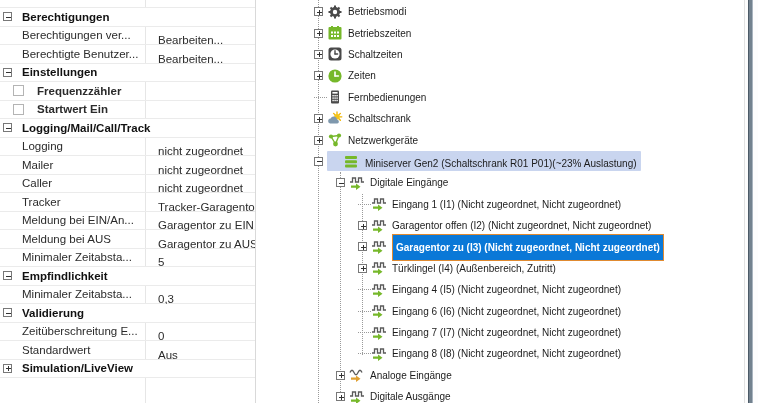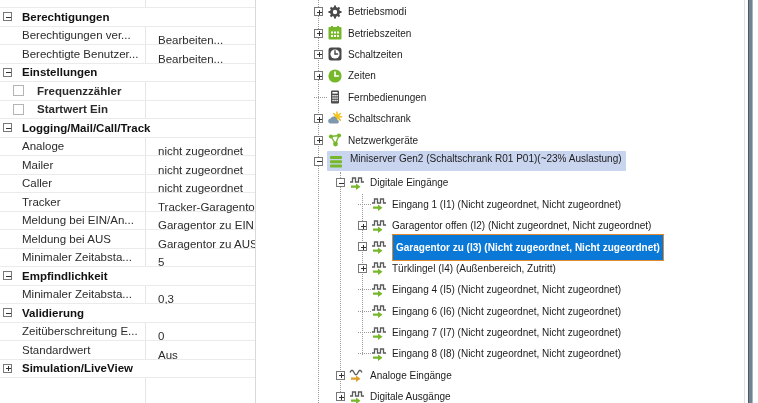--- a/index.html
+++ b/index.html
@@ -29,21 +29,21 @@
     overflow:hidden;font-size:10px;padding-top:1px;}
   .guide{position:absolute;width:0;border-left:1px dotted #9a9a9a;}
   .trow{position:relative;display:flex;align-items:center;height:21.4px;white-space:nowrap;}
   .ind0{padding-left:4px;} .ind1{padding-left:26px;} .ind2{padding-left:48px;}
   .texp{flex:none;width:9px;height:9px;border:1px solid #787878;background:#fff;position:relative;margin-right:4px;z-index:2;}
   .texp::before{content:"";position:absolute;left:1.5px;top:3.5px;width:5px;height:1px;background:#333;}
   .texp.plus::after{content:"";position:absolute;left:3.5px;top:1.5px;width:1px;height:5px;background:#333;}
   .dotstub{flex:none;width:13px;height:0;border-top:1px dotted #9a9a9a;margin-right:0;z-index:2;}
   .ticon{flex:none;width:16px;height:16px;margin-right:5px;z-index:2;}
   .tlabel{color:#1c1c1c;z-index:2;}
-  .hlwrap{display:inline-flex;align-items:flex-start;background:#c9d5ef;padding:2px 4px 2px 1px;border-radius:1px;z-index:2;}
+  .hlwrap{display:inline-flex;align-items:flex-end;background:#c9d5ef;padding:2px 4px 2px 16px;border-radius:1px;z-index:2;}
   .hlwrap .ticon{margin-right:6px;}
   .sel{background:#0a78d7;border:1px solid #e08a30;color:#fff;font-weight:bold;padding:7px 3px;}
 
   
   #rightRail{position:absolute;left:744px;top:0;width:14px;height:403px;background:#fdfdfd;border-left:1px solid #e2e2e2;}
   #railBar{position:absolute;left:3px;top:0;width:5px;height:403px;background:#73828f;border-left:1px solid #4c5a67;border-right:1px solid #a9b4bf;}
 </style>
 </head>
 <body>
 
@@ -172,21 +172,21 @@
     <div class="prow">
       <span class="cbox"></span>
       <span class="clabel">Startwert Ein</span>
     </div>
 
     <div class="prow header">
       <span class="pexp"></span>
       <span class="hlabel">Logging/Mail/Call/Track</span>
     </div>
     <div class="prow">
-      <span class="plabel">Analoge</span>
+      <span class="plabel">Logging</span>
       <span class="pvalue">nicht zugeordnet</span>
     </div>
     <div class="prow">
       <span class="plabel">Mailer</span>
       <span class="pvalue">nicht zugeordnet</span>
     </div>
     <div class="prow">
       <span class="plabel">Caller</span>
       <span class="pvalue">nicht zugeordnet</span>
     </div>

